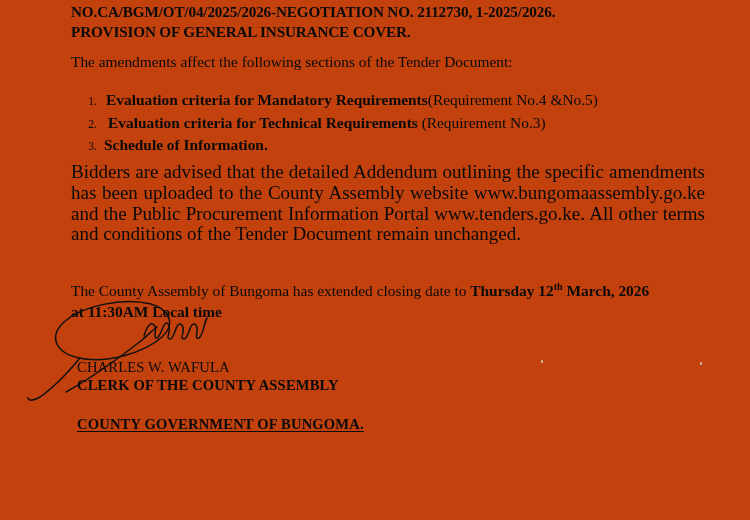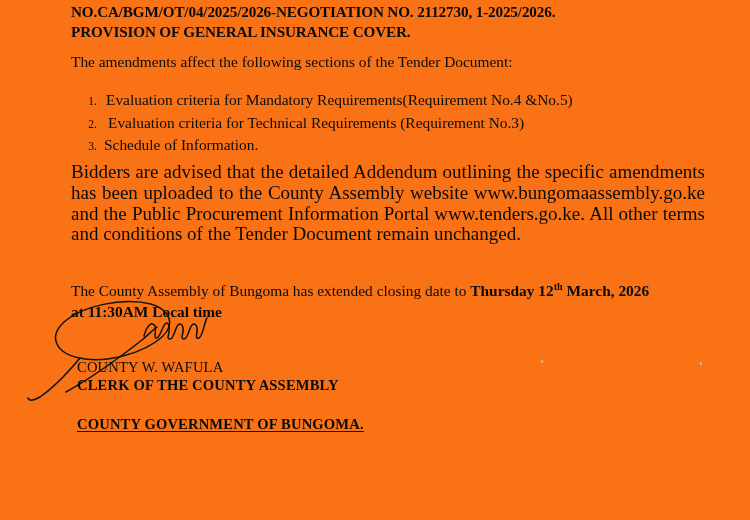--- a/index.html
+++ b/index.html
@@ -13,21 +13,21 @@
     position: relative;
     overflow: hidden;
     font-family: "Liberation Serif", "DejaVu Serif", serif;
     color: #0b0b0b;
     -webkit-font-smoothing: antialiased;
   }
 
   .page {
     position: absolute;
     inset: 0;
-    background: #f97316;
+    background: #c2410c;
   }
 
   
   .heading {
     position: absolute;
     left: 71px;
     top: 2px;
     width: 640px;
     font-weight: bold;
     font-size: 15.2px;
@@ -64,21 +64,21 @@
   .list .num {
     width: 26px;
     flex: 0 0 26px;
     text-align: right;
     padding-right: 9px;
     font-size: 11.6px;
     box-sizing: content-box;
   }
   .list .li.i2 .num { padding-right: 11px; }
   .list .li.i3 .num { padding-right: 7px; }
-  .list b { font-weight: normal; margin-top: 42px; }
+  .list b { font-weight: bold; margin-top: 42px; }
 
   
   .body-par {
     position: absolute;
     left: 71px;
     top: 162px;
     width: 634px;
     font-size: 19px;
     line-height: 20.8px;
     text-align: justify;
@@ -191,21 +191,21 @@
         <path d="M48 96 C66 86, 96 66, 124 44 C131 38, 136 33, 139 31" stroke-width="1.5"></path>
 
         <path d="M126 40 C129 29, 134 25, 137 30 C139 35, 135 41, 138 42 C142 43, 144 31, 147 28 C150 25, 152 30, 151 36 C150 41, 149 43, 152 43 C156 43, 157 32, 160 29 C163 26, 166 30, 165 36 C164 41, 163 43, 166 43 C170 43, 171 32, 174 29 C177 26, 180 30, 179 36 C178 41, 178 43, 181 42 C185 40, 186 27, 189 22" stroke-width="1.5"></path>
 
         <path d="M62 62 C52 74, 38 90, 22 101 C15 105, 11 105, 10 102" stroke-width="1.5"></path>
       </g>
     </svg>
   </div>
 
   <div class="signer">
-    <span class="name">COUNTY W. WAFULA</span>
+    <span class="name">CHARLES W. WAFULA</span>
     <span class="role">CLERK OF THE COUNTY ASSEMBLY</span>
     <span class="org">COUNTY GOVERNMENT OF BUNGOMA.</span>
   </div>
 
   <div class="speck" style="left:541px; top:360px; width:2px; height:3px;"></div>
   <div class="speck" style="left:700px; top:362px; width:2px; height:3px;"></div>
 
 </div>
 
 </body></html>

